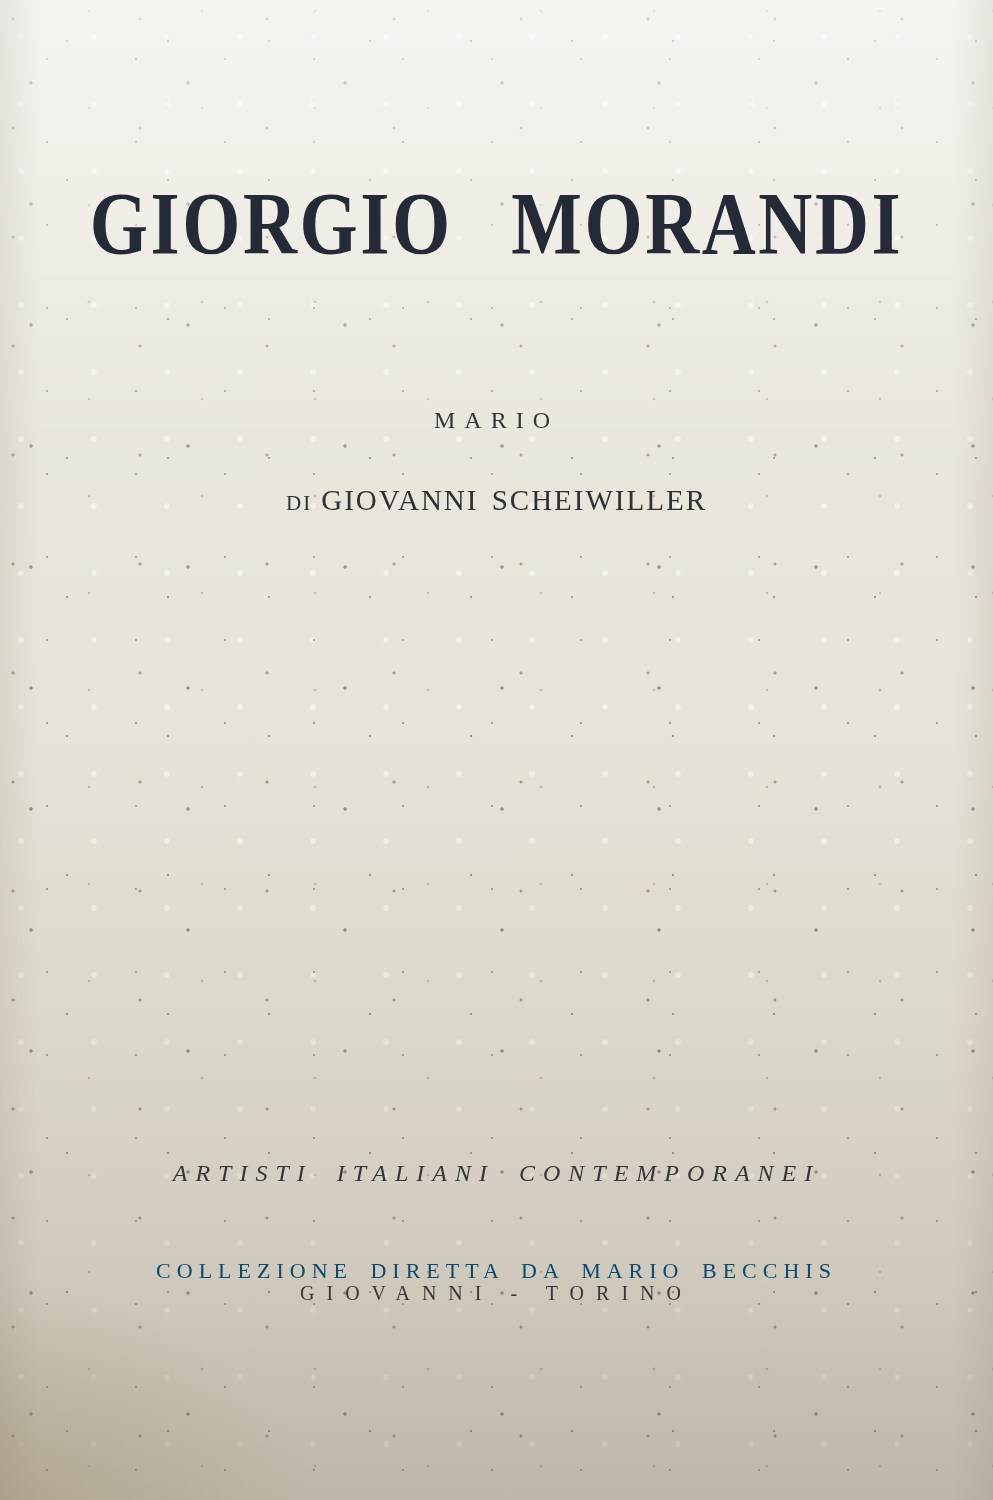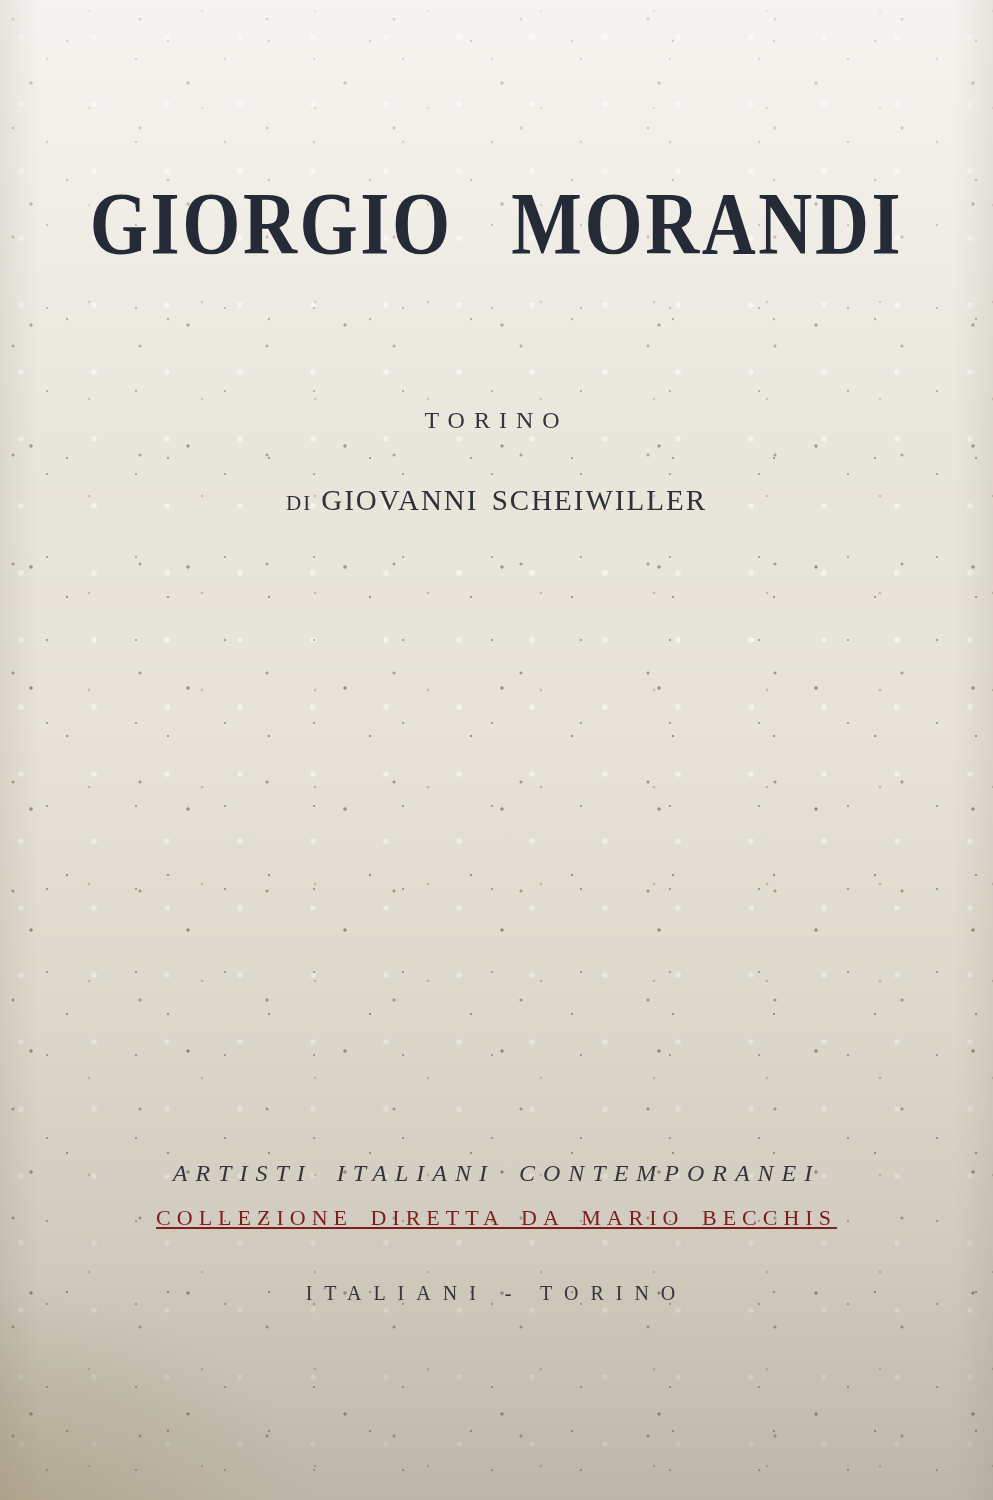--- a/index.html
+++ b/index.html
@@ -102,50 +102,49 @@
   .series-line1 {
     top: 1161px;
     font-size: 24px;
     letter-spacing: 8px;
     word-spacing: 10px;
     color: #34363b;
     font-style: italic;
   }
 
   .series-line2 {
-    top: 1207px;
+    top: 1260px;
     font-size: 22px;
     letter-spacing: 6px;
     word-spacing: 6px;
-    color: #7f1d1d;
-    text-decoration: underline;
+    color: #0c4a6e;
   }
 
   .publisher {
     top: 1283px;
     font-size: 20px;
     letter-spacing: 12px;
     word-spacing: 0px;
     color: #35373b;
   }
 </style>
 </head>
 <body>
 
 <div class="paper-shade"></div>
 
 <div class="text-layer">
 
   <h1 class="line book-title">GIORGIO MORANDI</h1>
 
-  <div class="line section-label">TORINO</div>
+  <div class="line section-label">MARIO</div>
 
   <div class="line byline">
     <span class="prefix">DI</span><span>GIOVANNI SCHEIWILLER</span>
   </div>
 
   <div class="line series-line1">ARTISTI ITALIANI CONTEMPORANEI</div>
 
   <div class="line series-line2">COLLEZIONE DIRETTA DA MARIO BECCHIS</div>
 
-  <div class="line publisher">ITALIANI - TORINO</div>
+  <div class="line publisher">GIOVANNI - TORINO</div>
 
 </div>
 
 </body></html>

